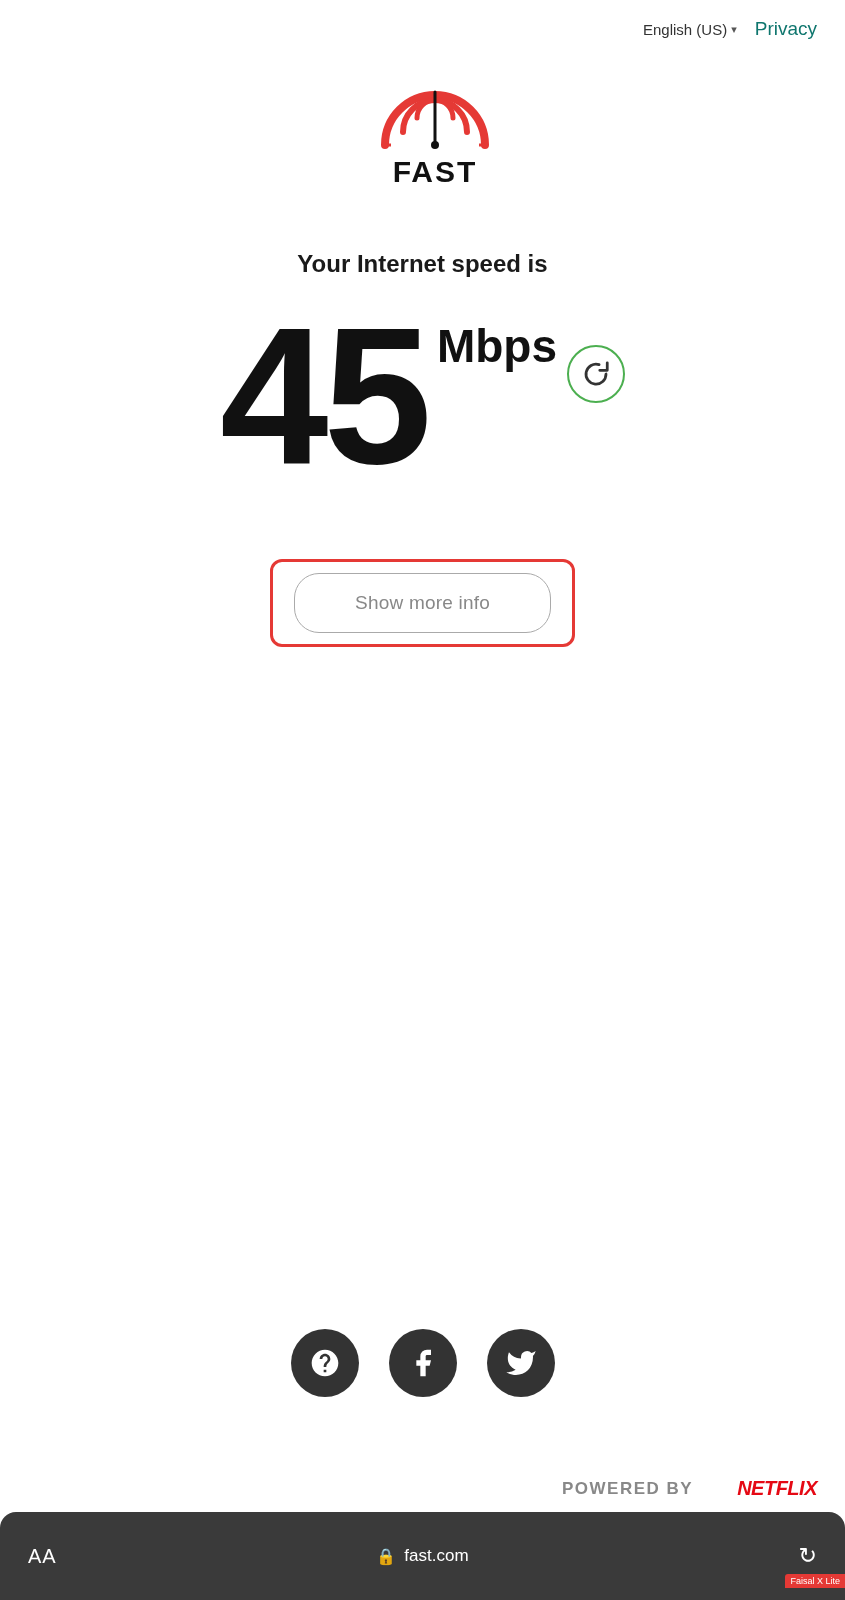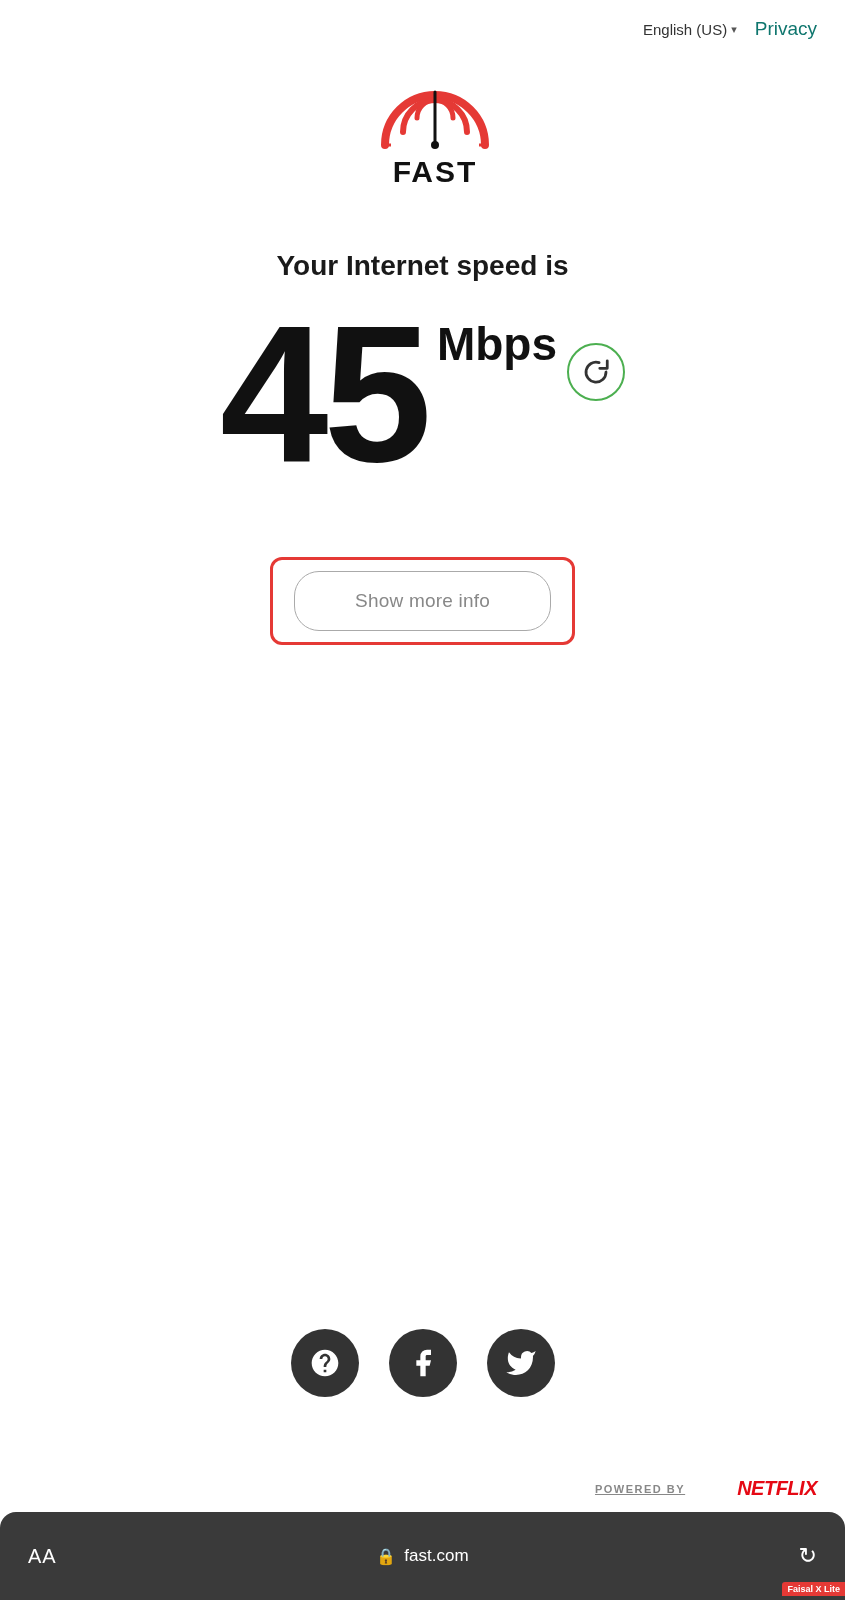--- a/index.html
+++ b/index.html
@@ -65,24 +65,24 @@
     
     .main-content {
       display: flex;
       flex-direction: column;
       align-items: center;
       flex: 1;
       padding-top: 60px;
     }
 
     .speed-label {
-      font-size: 28px;
+      font-size: 24px;
       font-weight: 700;
       color: #1a1a1a;
-      margin-bottom: 4px;
+      margin-bottom: 10px;
     }
 
     .speed-display {
       display: flex;
       align-items: flex-start;
       position: relative;
       margin-top: 10px;
     }
 
     .speed-number {
@@ -182,27 +182,26 @@
 
     
     .powered-by {
       display: flex;
       justify-content: flex-end;
       align-items: center;
       padding: 0 28px 20px 28px;
     }
 
     .powered-by-text {
-      font-size: 11px;
+      font-size: 17px;
       font-weight: 600;
       color: #888;
       letter-spacing: 1.5px;
       text-transform: uppercase;
-      margin-right: 20px;
-      text-decoration: underline;
+      margin-right: 12px;
     }
 
     .netflix-logo {
       font-size: 20px;
       font-weight: 900;
       color: #e50914;
       letter-spacing: -0.5px;
       font-style: italic;
       margin-left: 32px;
     }
@@ -257,26 +256,26 @@
     .browser-reload-btn {
       background: transparent;
       border: none;
       color: white;
       font-size: 22px;
       cursor: pointer;
     }
 
     .faisal-badge {
       position: absolute;
-      bottom: 4px;
+      bottom: 12px;
       right: 0;
       background: #e53935;
       color: white;
       font-size: 9px;
-      font-weight: 700;
+      font-weight: 400;
       padding: 2px 5px;
       border-radius: 3px 0 0 0;
       text-align: right;
     }
   </style>
 </head>
 <body>
 
 <div class="header">
   <div class="lang-selector">

